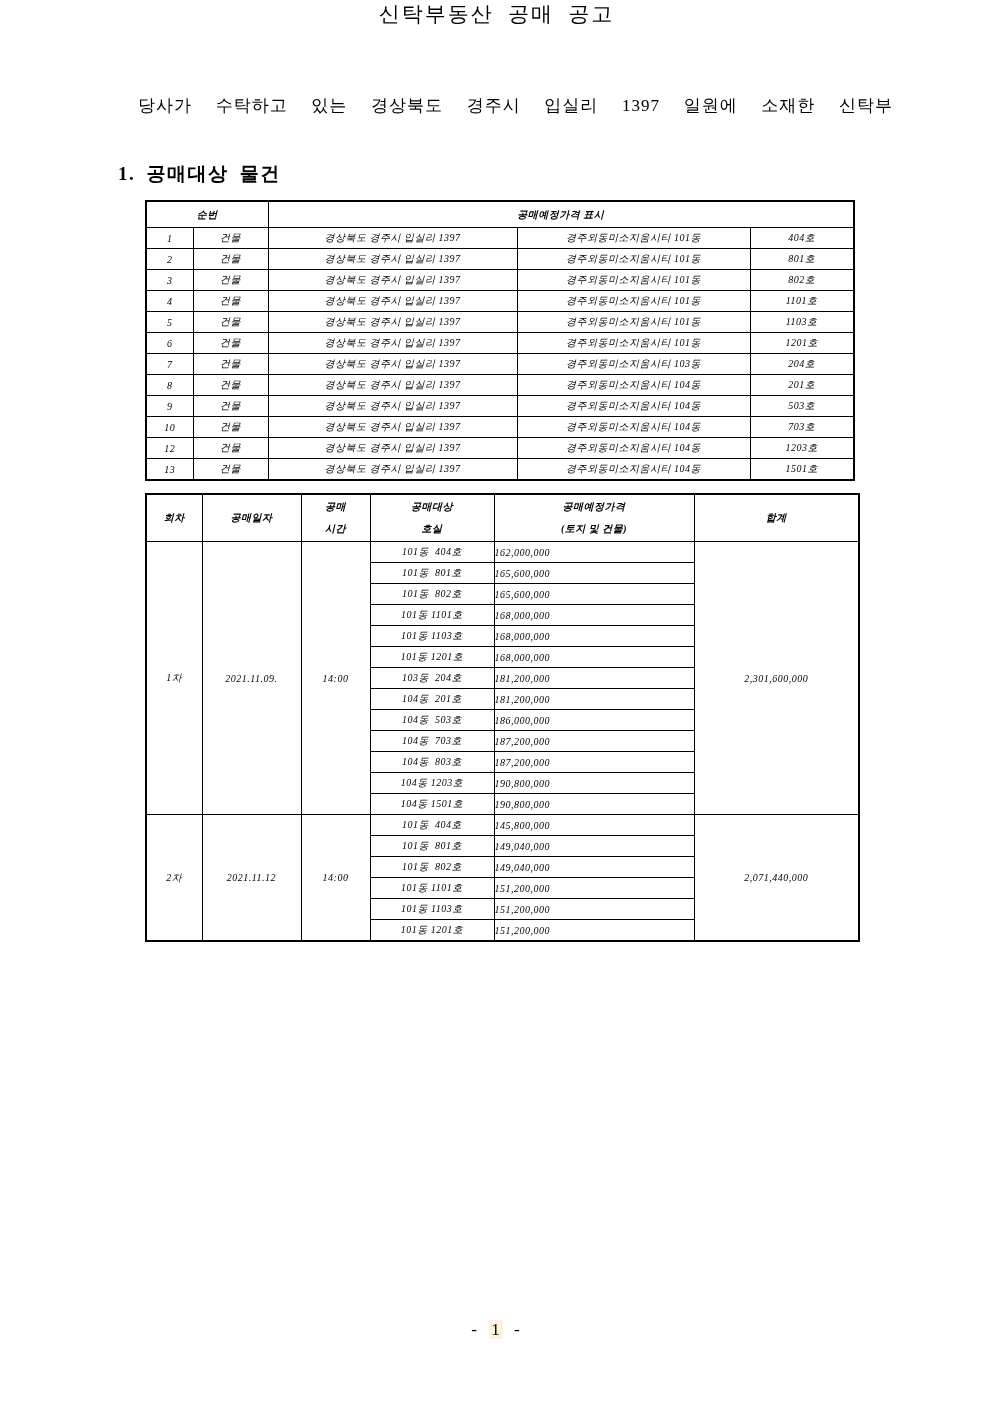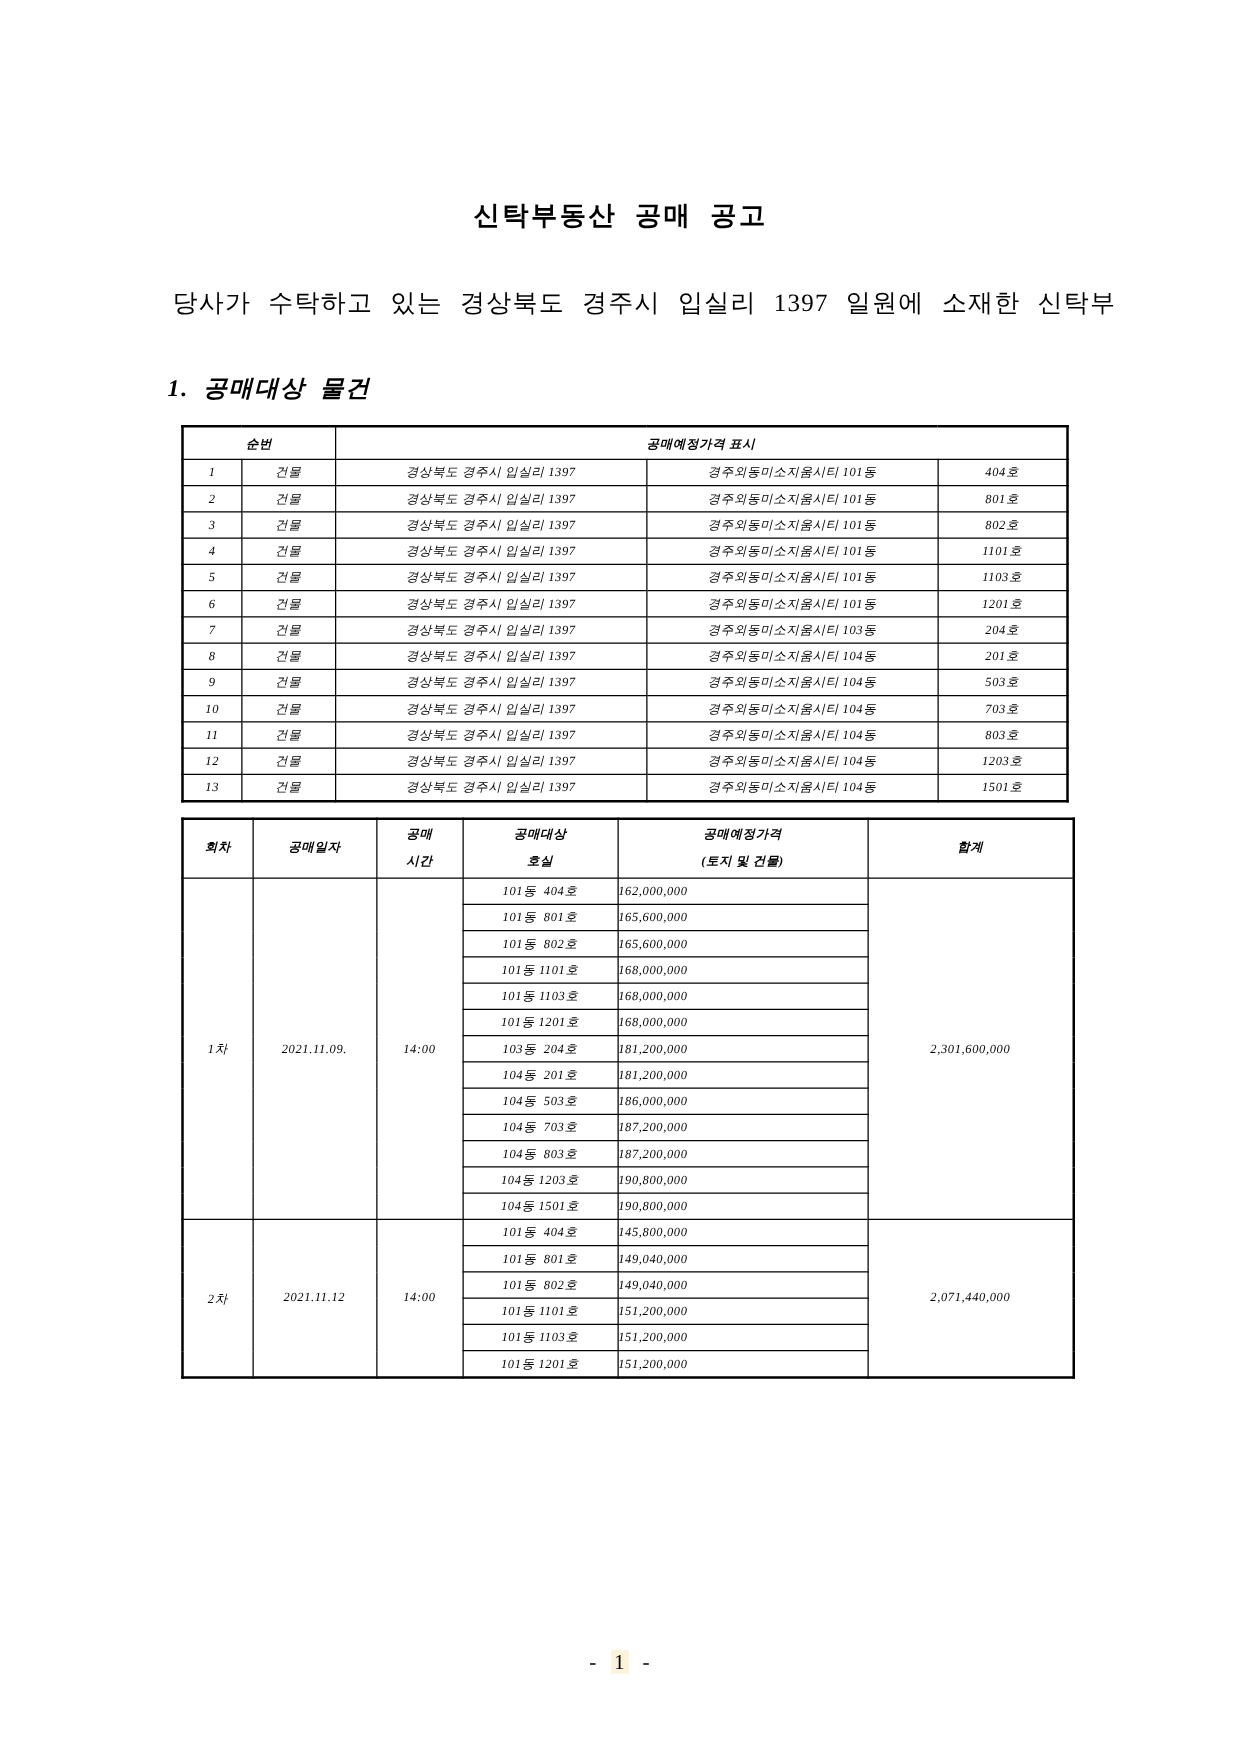--- a/index.html
+++ b/index.html
@@ -10,48 +10,46 @@
     margin: 0 auto;
     background: #ffffff;
     color: #000;
     font-family: "Liberation Serif", "DejaVu Serif", serif;
     box-sizing: border-box;
     padding: 0 99px 0 100px;
     overflow: hidden;
   }
   .title {
     margin: 0;
-    padding-top: 158px;
     text-align: center;
     font-size: 21px;
-    font-weight: bold;
+    font-weight: normal;
     letter-spacing: 2px;
     word-spacing: 7px;
   }
   .intro {
-    margin-top: 40px;
-    font-size: 20px;
+    margin-top: 61px;
+    font-size: 17px;
     line-height: 34px;
     letter-spacing: 1px;
     word-spacing: 4px;
   }
   .intro-line1 {
     text-indent: 38px;
     text-align: justify;
     text-align-last: justify;
   }
   .intro-line2 { text-align: left; }
   .sec-heading {
-    margin: 16px;
+    margin: 0;
     font-size: 19px;
     font-weight: bold;
     letter-spacing: 1.5px;
     word-spacing: 5px;
     padding-left: 18px;
-    font-style: italic;
   }
   .sec1-heading { margin-top: 38px; }
   .sec2-heading { margin-top: 49px; }
   table {
     border-collapse: collapse;
     table-layout: fixed;
     border: 2px solid #000;
     margin-left: 45px;
     font-size: 10px;
     letter-spacing: 0.5px;
@@ -180,27 +178,20 @@
           <td>503호</td>
         </tr>
       <tr>
           <td>10</td>
           <td>건물</td>
           <td class="c-addr">경상북도 경주시 입실리 1397</td>
           <td class="c-bldg">경주외동미소지움시티 104동</td>
           <td>703호</td>
         </tr>
       <tr>
-          <td>11</td>
-          <td>건물</td>
-          <td class="c-addr">경상북도 경주시 입실리 1397</td>
-          <td class="c-bldg">경주외동미소지움시티 104동</td>
-          <td>803호</td>
-        </tr>
-      <tr>
           <td>12</td>
           <td>건물</td>
           <td class="c-addr">경상북도 경주시 입실리 1397</td>
           <td class="c-bldg">경주외동미소지움시티 104동</td>
           <td>1203호</td>
         </tr>
       <tr>
           <td>13</td>
           <td>건물</td>
           <td class="c-addr">경상북도 경주시 입실리 1397</td>

